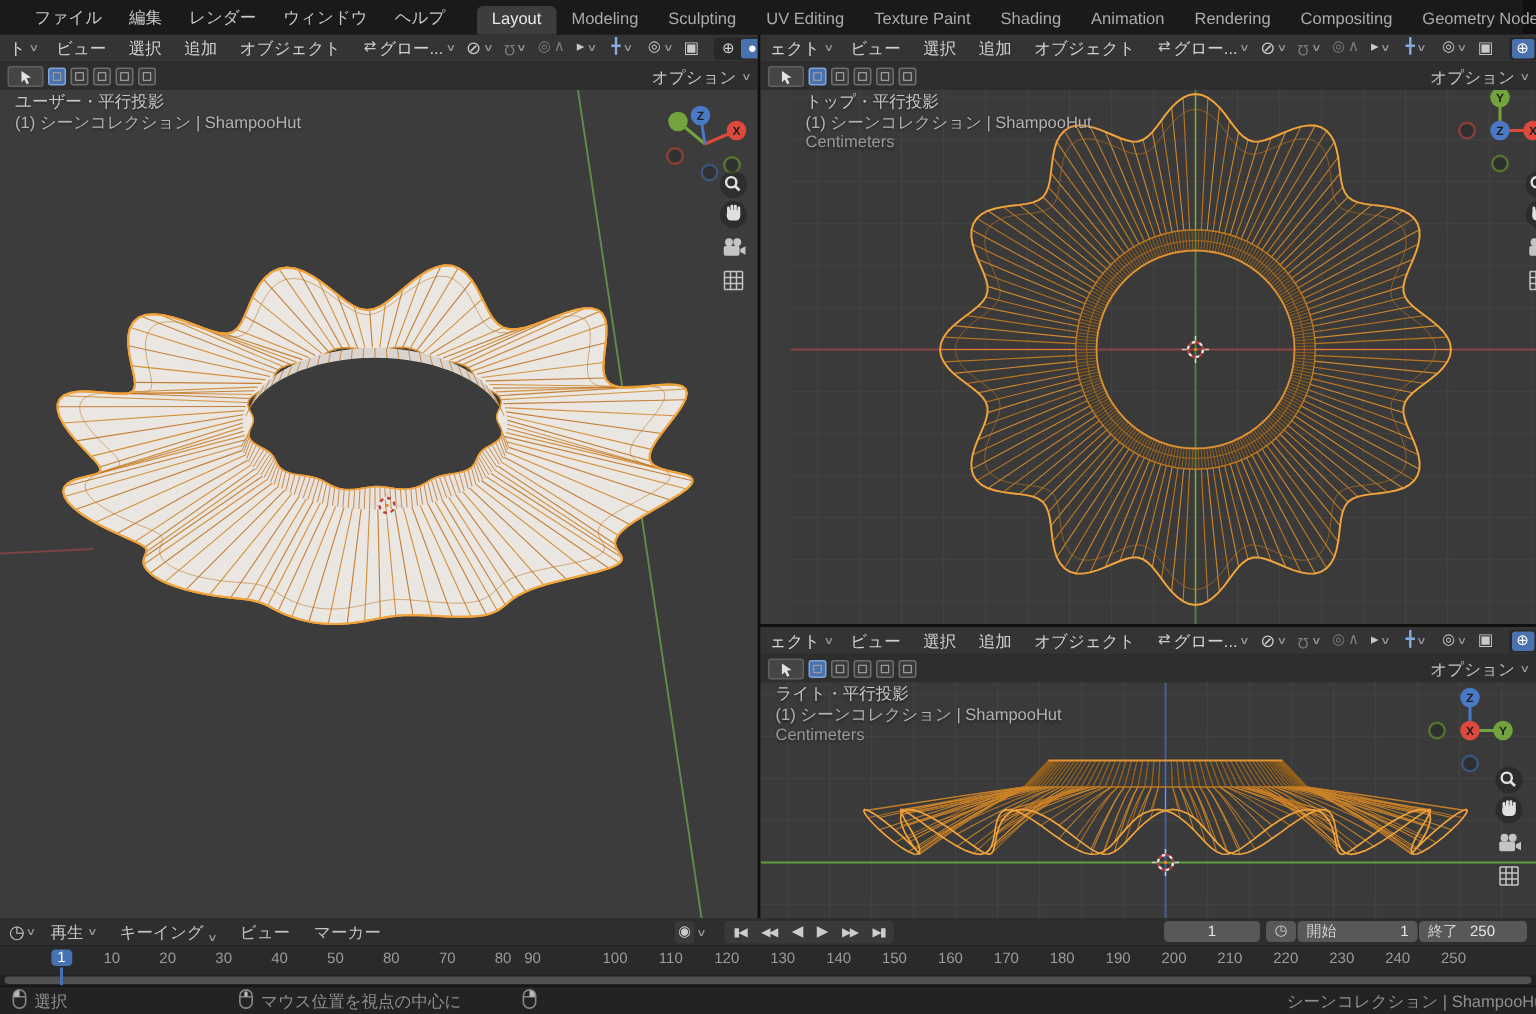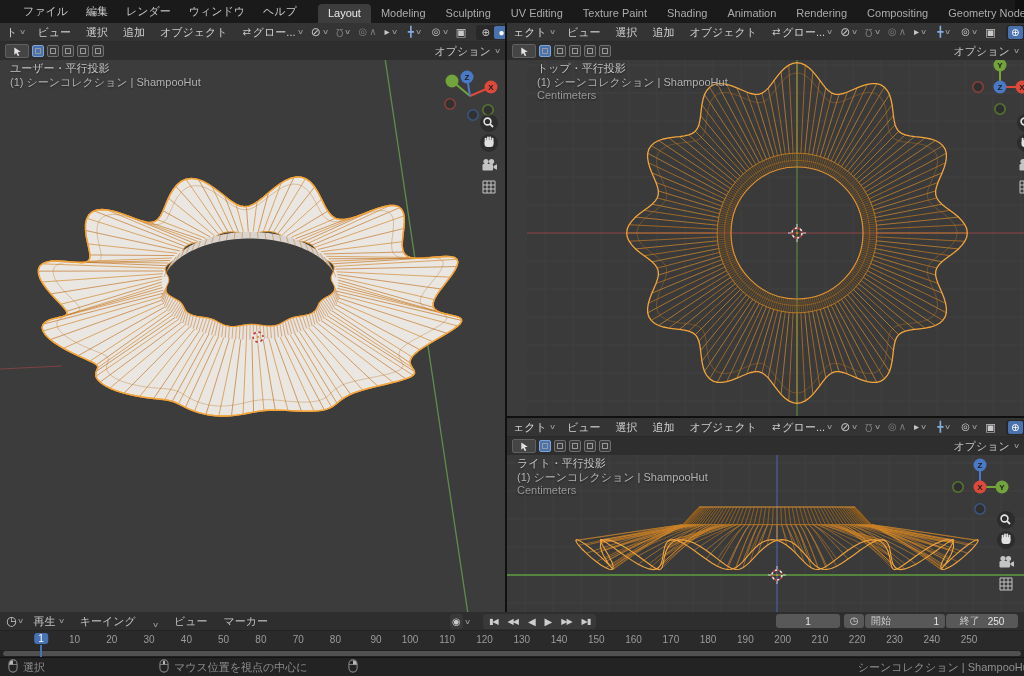--- a/index.html
+++ b/index.html
@@ -1382,21 +1382,21 @@
 
   <div class="timeline">
     <div class="tl-header">
       <span class="ico" style="font-size:12px">◷</span>
       <span class="chev">∨</span>
       <span id="tl-menus" style="display:flex;align-items:center">
           <span class="mi" style="padding:0 8px;display:flex;align-items:center;gap:3px">
     <span>再生</span>
             <span class="chev">∨</span>
           </span>
-          <span class="mi" style="padding:0 8px;display:flex;align-items:flex-end;gap:17px">
+          <span class="mi" style="padding:0 8px;display:flex;align-items:flex-end;gap:3px">
     <span>キーイング</span>
             <span class="chev">∨</span>
           </span>
           <span class="mi" style="padding:0 8px;display:flex;align-items:center;gap:3px">
     <span>ビュー</span>
           </span>
           <span class="mi" style="padding:0 8px;display:flex;align-items:center;gap:3px">
     <span>マーカー</span>
           </span>
         </span>
@@ -1421,38 +1421,38 @@
           <span>1</span>
         </span>
         <span style="display:flex;align-items:center;gap:1px">
           <span class="fld" style="width:20px">
             <span class="ico">◷</span>
           </span>
           <span class="fld" style="width:80px;justify-content:space-between">
             <span class="lab">開始</span>
               <span>1</span>
           </span>
-          <span class="fld" style="width:72px;justify-content:center">
+          <span class="fld" style="width:72px;justify-content:flex-start">
             <span class="lab">終了</span>
               <span>250</span>
           </span>
         </span>
       </span>
     </div>
     <div class="tl-ruler" id="tl-ruler">
         <span class="tick current" style="left:41.0px">1</span>
         <span class="tick" style="left:74.5px">10</span>
         <span class="tick" style="left:111.8px">20</span>
         <span class="tick" style="left:149.1px">30</span>
         <span class="tick" style="left:186.4px">40</span>
         <span class="tick" style="left:223.6px">50</span>
         <span class="tick" style="left:260.9px">80</span>
         <span class="tick" style="left:298.2px">70</span>
         <span class="tick" style="left:335.4px">80</span>
-        <span class="tick" style="left:376px">90</span>
+        <span class="tick" style="left:355px">90</span>
         <span class="tick" style="left:410.0px">100</span>
         <span class="tick" style="left:447.2px">110</span>
         <span class="tick" style="left:484.5px">120</span>
         <span class="tick" style="left:521.8px">130</span>
         <span class="tick" style="left:559.1px">140</span>
         <span class="tick" style="left:596.3px">150</span>
         <span class="tick" style="left:633.6px">160</span>
         <span class="tick" style="left:670.9px">170</span>
         <span class="tick" style="left:708.1px">180</span>
         <span class="tick" style="left:745.4px">190</span>

